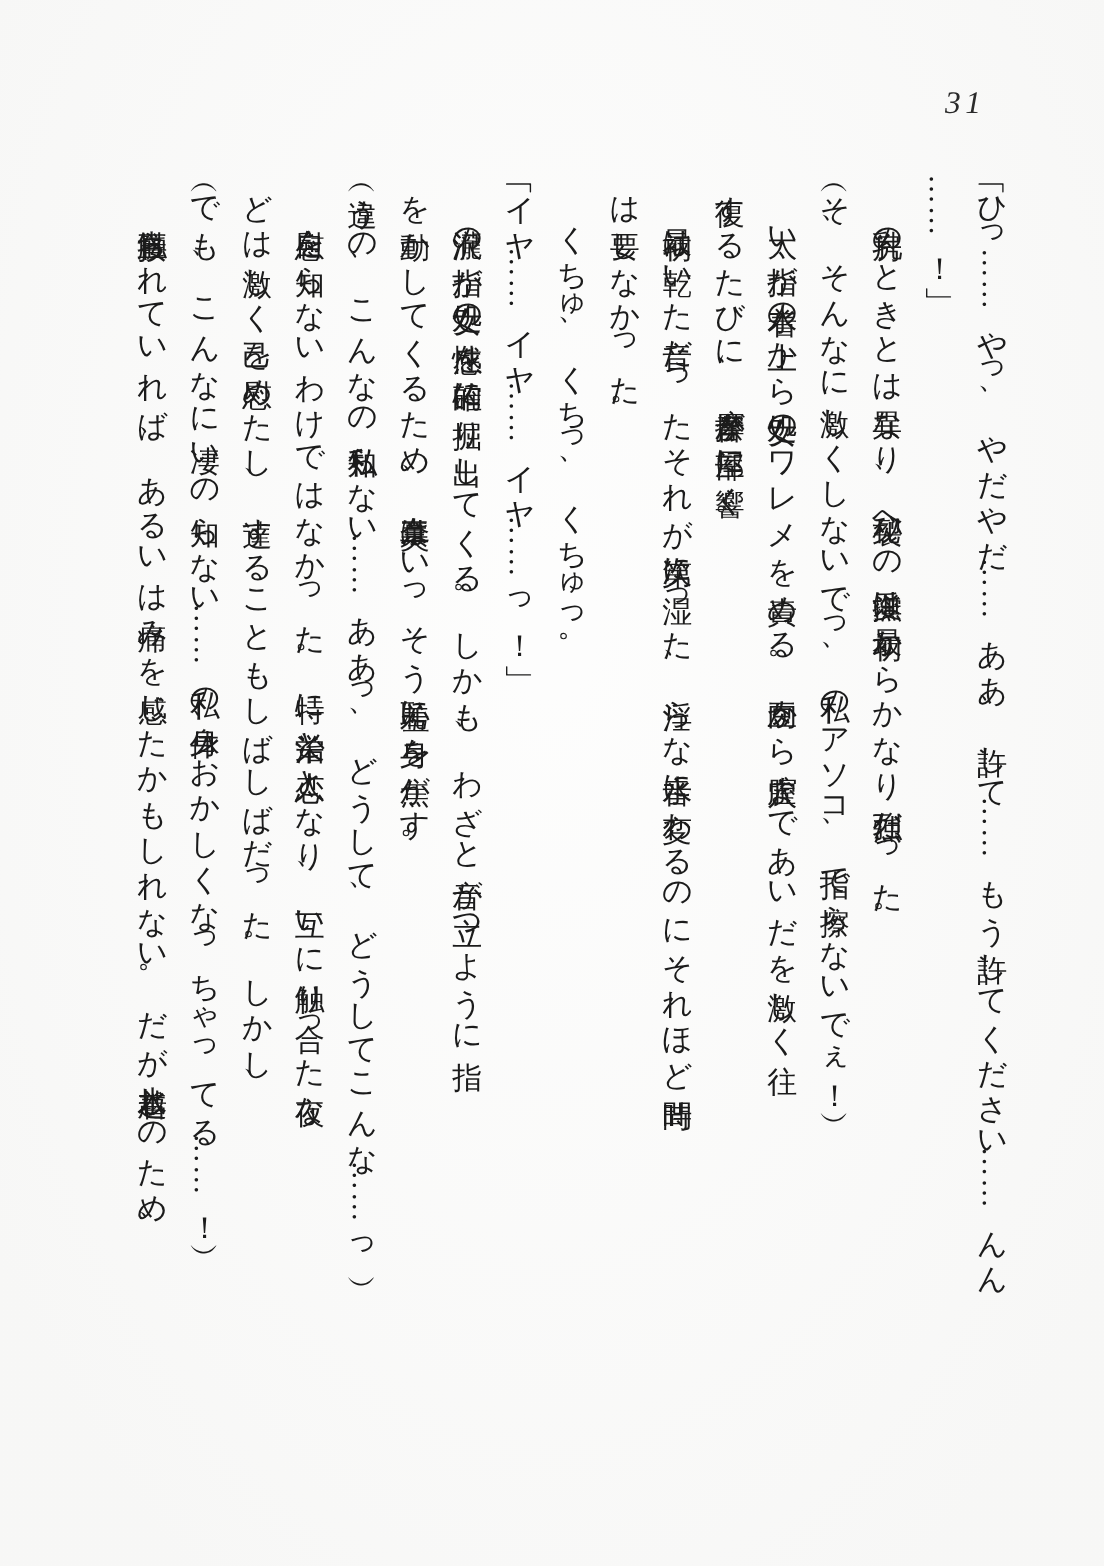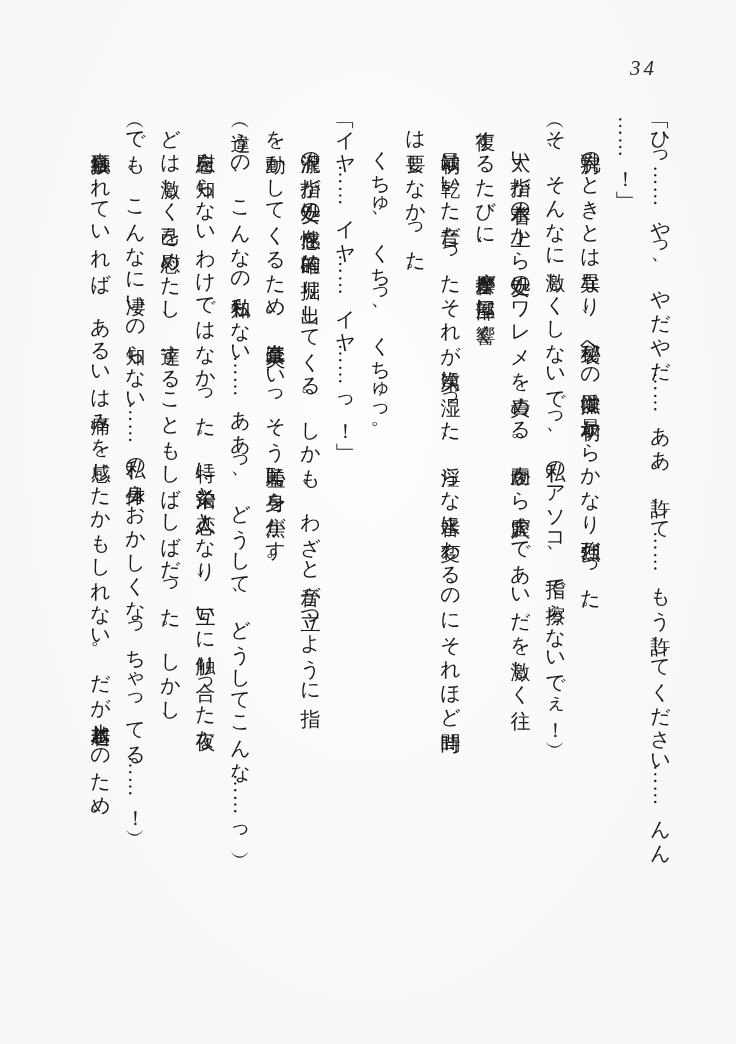--- a/index.html
+++ b/index.html
@@ -47,21 +47,21 @@
   .text-block p.line {
     margin: 0;
     padding: 0;
     white-space: nowrap;
   }
 </style>
 </head>
 <body>
 
 <main>
-  <div class="page-number">34</div>
+  <div class="page-number">31</div>
 
   <div class="text-block">
     <p class="line">「ひっ……やっ、やだやだ……ああ、許して……もう許してください……んん</p>
     <p class="line">……！」</p>
     <p class="line">　乳房のときとは異なり、秘裂への愛撫は最初からかなり強烈だった。</p>
     <p class="line">（そ、そんなに激しくしないでっ、私のアソコ、指で擦らないでぇ！）</p>
     <p class="line">　太い指が水着の上から処女のワレメを責める。肉豆から膣穴まであいだを激しく往</p>
     <p class="line">復するたびに、摩擦音が部屋に響く。</p>
     <p class="line">　最初は乾いた音だったそれが次第に湿った、淫らな水音に変わるのにそれほど時間</p>
     <p class="line">は要しなかった。</p>

